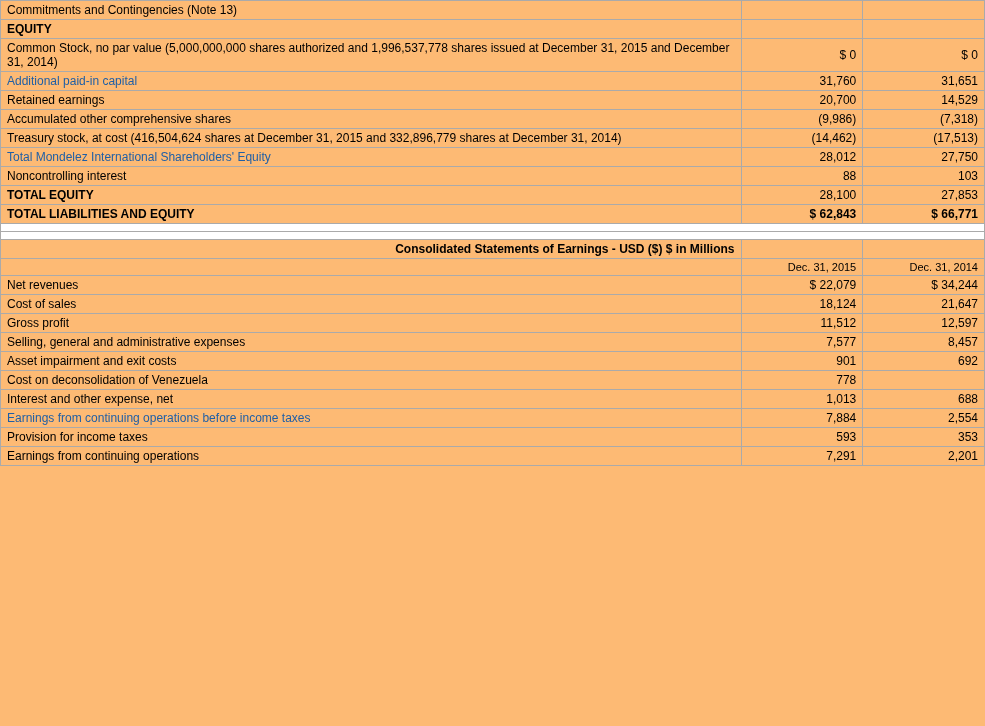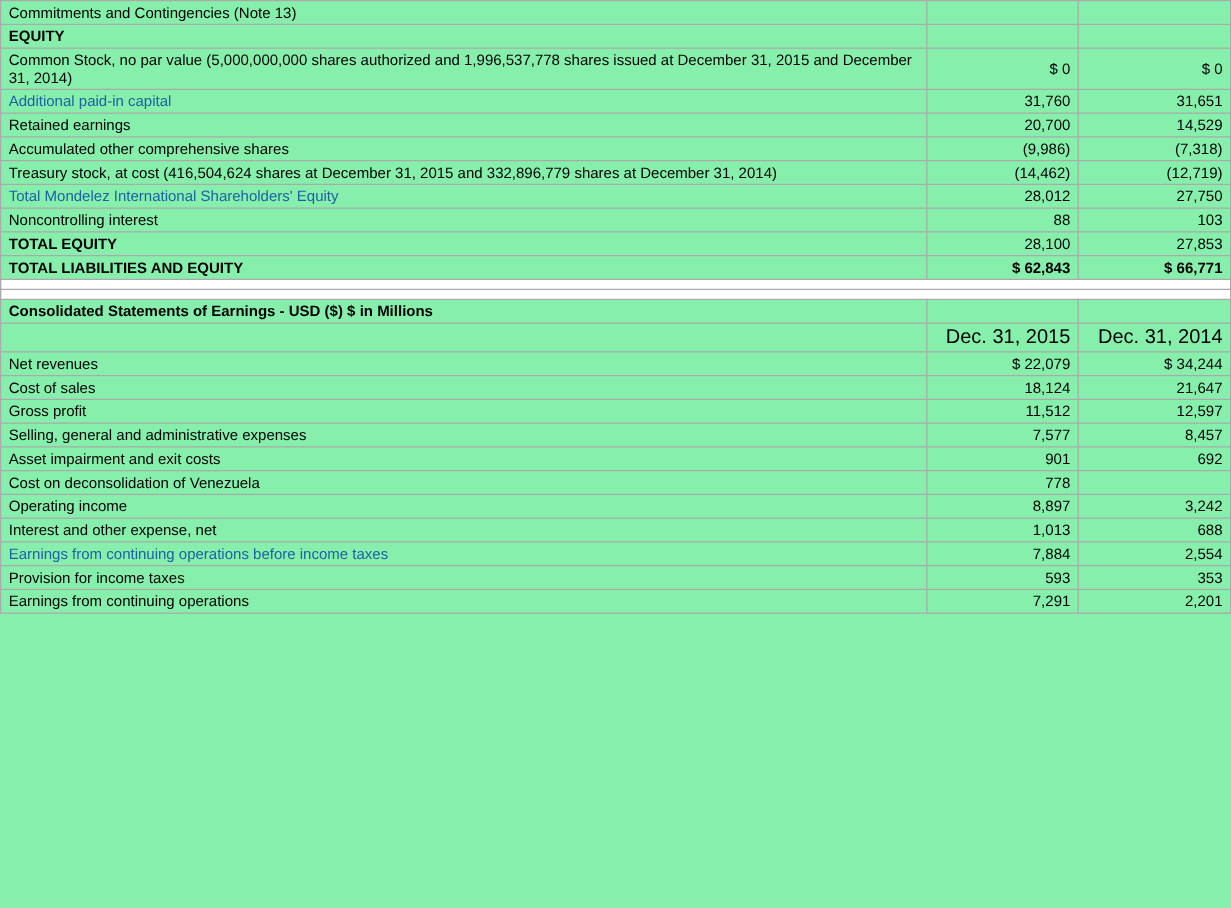--- a/index.html
+++ b/index.html
@@ -5,51 +5,51 @@
     * { margin: 0; padding: 0; box-sizing: border-box; }
     body {
       font-family: Arial, sans-serif;
       font-size: 12px;
       background: #fff;
       color: #000;
     }
     .page {
       width: 985px;
       min-height: 726px;
-      background: #86efac;
+      background: #fdba74;
       padding: 0;
     }
     table {
       width: 100%;
       border-collapse: collapse;
     }
     td, th {
       border: 1px solid #aaa;
       padding: 2px 6px;
       vertical-align: middle;
     }
     .col-label {
       width: 730px;
     }
     .col-val1, .col-val2 {
       width: 120px;
       text-align: right;
     }
     .bold { font-weight: bold; margin-left: 41px; }
-    .center { text-align: left; }
+    .center { text-align: right; }
     .blue-text { color: #1f5fa6; }
     .spacer-row td {
       border: 1px solid #aaa;
       height: 8px;
       background: #fff;
     }
     .col-header {
       text-align: right;
       font-weight: normal;
-      font-size: 16px;
+      font-size: 11px;
     }
   </style>
 </head>
 <body>
 
 <div class="page">
   <table>
 
     <tbody>
         <tr>
@@ -87,21 +87,21 @@
       <td class="col-label">Accumulated other comprehensive shares</td>
       <td class="col-val1">(9,986)</td>
       <td class="col-val2">(7,318)</td>
     </tr>
 
     <tr>
       <td class="col-label">
         <span>Treasury stock, at cost (416,504,624 shares at December 31, 2015 and 332,896,779 shares at December 31, 2014)</span>
       </td>
       <td class="col-val1">(14,462)</td>
-      <td class="col-val2">(12,719)</td>
+      <td class="col-val2">(17,513)</td>
     </tr>
 
     <tr>
       <td class="col-label blue-text">Total Mondelez International Shareholders' Equity</td>
       <td class="col-val1">28,012</td>
       <td class="col-val2">27,750</td>
     </tr>
 
     <tr>
       <td class="col-label">Noncontrolling interest</td>
@@ -171,25 +171,20 @@
     </tr>
 
 
     <tr>
       <td class="col-label">Cost on deconsolidation of Venezuela</td>
       <td class="col-val1">778</td>
       <td class="col-val2"></td>
     </tr>
 
 
-    <tr>
-      <td class="col-label">Operating income</td>
-      <td class="col-val1">8,897</td>
-      <td class="col-val2">3,242</td>
-    </tr>
 
     <tr>
       <td class="col-label">Interest and other expense, net</td>
       <td class="col-val1">1,013</td>
       <td class="col-val2">688</td>
     </tr>
 
     <tr>
       <td class="col-label blue-text">Earnings from continuing operations before income taxes</td>
       <td class="col-val1">7,884</td>

